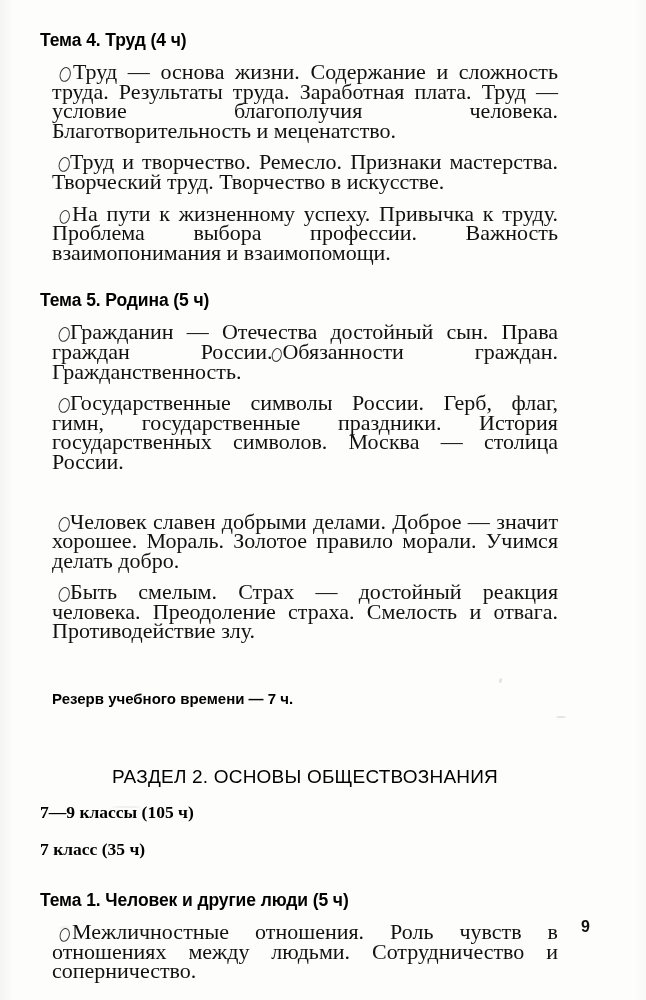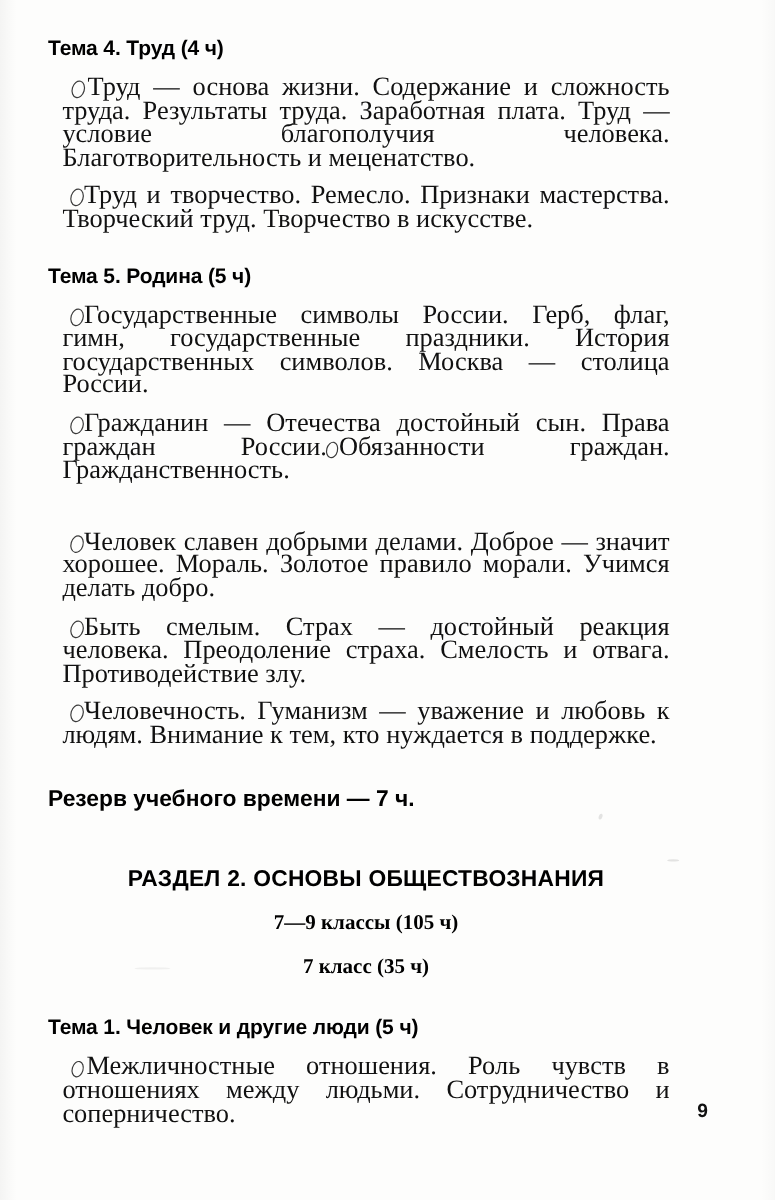--- a/index.html
+++ b/index.html
@@ -82,43 +82,43 @@
     width: 8px;
     height: 12px;
     transform: rotate(14deg) translateY(1px);
   }
   .oval.thin { border-width: 1.1px; width: 8px; height: 12px; }
 
   
   .reserve-line {
     font-family: "Liberation Sans", "DejaVu Sans", sans-serif;
     font-weight: bold;
-    font-size: 19px;
+    font-size: 15px;
     line-height: 20px;
-    margin: 0;
+    margin: 12px;
     color: #000;
   }
 
   
   .section-title {
     font-family: "Liberation Sans", "DejaVu Sans", sans-serif;
-    font-weight: bold;
+    font-weight: normal;
     font-size: 19px;
     line-height: 23px;
     text-align: center;
     letter-spacing: 0.2px;
     margin: 0;
     color: #000;
   }
   .grade-line {
     font-family: "Liberation Serif", "DejaVu Serif", serif;
     font-weight: bold;
     font-size: 17.5px;
     line-height: 21px;
-    text-align: center;
+    text-align: left;
     margin: 0;
     color: #000;
   }
 
   
   .page-number {
     position: absolute;
     right: 56px;
     bottom: 64px;
     font-family: "Liberation Sans", "DejaVu Sans", sans-serif;
@@ -141,39 +141,39 @@
 <div class="page">
 
   <div class="content">
 
     <h2 class="topic-heading">Тема 4. Труд (4 ч)</h2>
 
     <p class="para"><span class="oval"></span><span>Труд — основа жизни. Содержание и сложность труда. Результаты труда. Заработная плата. Труд — условие бла­гополучия человека. Благотворительность и меценатство.</span></p>
 
     <p class="para"><span class="oval tight"></span><span>Труд и творчество. Ремесло. Признаки мастерства. Творческий труд. Творчество в искусстве.</span></p>
 
+    <p class="para"><span class="oval thin"></span><span>На пути к жизненному успеху. Привычка к труду. Проблема выбора профессии. Важность взаимопонимания и взаимопомощи.</span></p>
 
     <div class="block-gap"></div>
 
     <h2 class="topic-heading">Тема 5. Родина (5 ч)</h2>
 
 
+    <p class="para"><span class="oval tight"></span><span>Гражданин — Отечества достойный сын. Права граж­дан России.</span><span class="oval inline"></span><span>Обязанности граждан. Гражданственность.</span></p>
+
     <p class="para"><span class="oval tight"></span><span>Государственные символы России. Герб, флаг, гимн, государственные праздники. История государственных символов. Москва — столица России.</span></p>
 
-    <p class="para"><span class="oval tight"></span><span>Гражданин — Отечества достойный сын. Права граж­дан России.</span><span class="oval inline"></span><span>Обязанности граждан. Гражданственность.</span></p>
-
 
     <div class="block-gap"></div>
 
 
     <p class="para"><span class="oval tight"></span><span>Человек славен добрыми делами. Доброе — значит хо­рошее. Мораль. Золотое правило морали. Учимся делать добро.</span></p>
 
     <p class="para"><span class="oval tight"></span><span>Быть смелым. Страх — достойный реакция человека. Преодоление страха. Смелость и отвага. Противодействие злу.</span></p>
 
-    <p class="para"><span class="oval tight"></span><span>Человечность. Гуманизм — уважение и любовь к лю­дям. Внимание к тем, кто нуждается в поддержке.</span></p>
 
     <div class="block-gap-lg"></div>
 
     <p class="reserve-line">Резерв учебного времени — 7 ч.</p>
 
     <div style="height:44px"></div>
 
     <h1 class="section-title">РАЗДЕЛ 2. ОСНОВЫ ОБЩЕСТВОЗНАНИЯ</h1>
 
     <div style="height:14px"></div>

